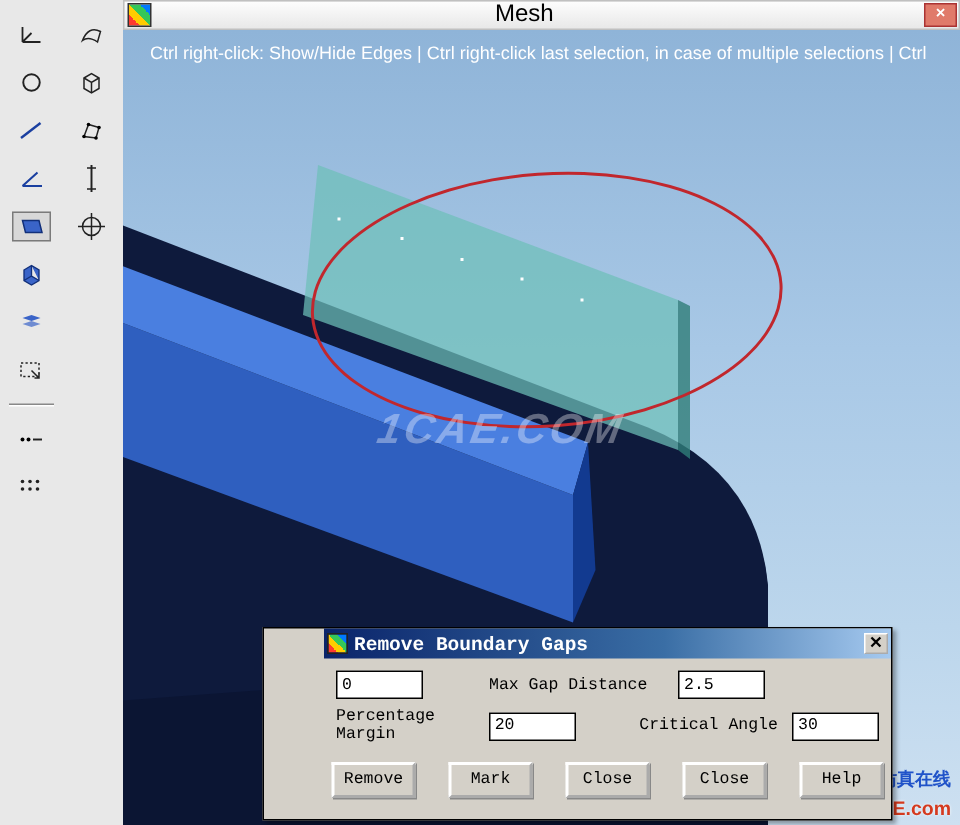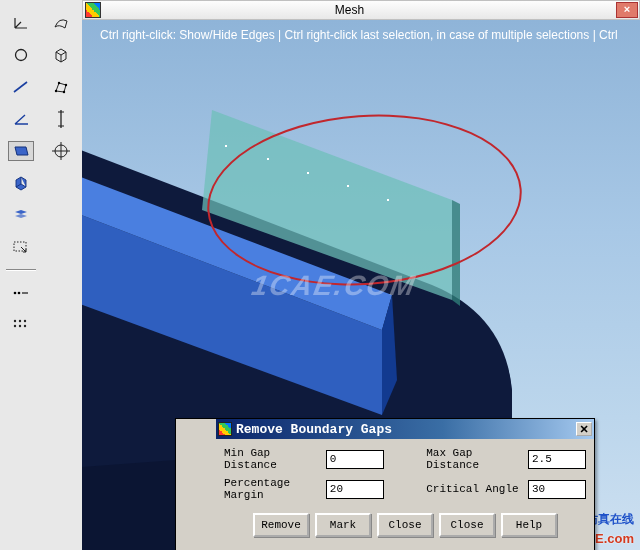--- a/index.html
+++ b/index.html
@@ -63,21 +63,21 @@
   }
   .titlebar .appicon {
     width: 16px; height: 16px;
     margin-left: 2px;
     background: linear-gradient(45deg,#ff3b30 25%,#ffcc00 25% 50%,#34c759 50% 75%,#007aff 75%);
     border: 1px solid #333;
   }
   .titlebar .title-text {
     flex: 1;
     text-align: center;
-    font-size: 12px;
+    font-size: 16px;
     padding-right: 18px;
   }
   .titlebar .close {
     width: 22px; height: 16px;
     border: 1px solid #a33;
     background: #e07a6a;
     color: #fff;
     font-weight: bold;
     text-align: center;
     line-height: 13px;
@@ -191,21 +191,21 @@
     border: 1px solid #000;
     background: #fff;
     font: 11px "Courier New", monospace;
     padding: 1px 3px;
   }
   .dlg-row .spacer { width: 8px; }
   .dlg-row label.l2 { width: 122px; margin-left: 28px; }
   .dlg-buttons {
     display: flex;
     justify-content: center;
-    gap: 6px;
+    gap: 22px;
     padding: 6px 0 8px 0;
   }
   .dlg-buttons button {
     min-width: 56px;
     height: 24px;
     background: #d4d0c8;
     border: 2px outset #fff;
     font: 11px "Courier New", monospace;
     padding: 0 6px;
     box-shadow: 1px 1px 0 #888;
@@ -358,21 +358,20 @@
 </div>
 
 <div class="dialog">
   <div class="dlg-title">
     <div class="appicon2"></div>
     <div class="dlg-text">Remove Boundary Gaps</div>
     <div class="dlg-close">✕</div>
   </div>
   <div class="dlg-body">
     <div class="dlg-row">
-      <label>Min Gap Distance</label>
       <input value="0" style="">
       <div class="spacer"></div>
       <label class="l2">Max Gap Distance</label>
       <input value="2.5" style="">
     </div>
     <div class="dlg-row">
       <label>Percentage Margin</label>
       <input value="20" style="">
       <div class="spacer"></div>
       <label class="l2">Critical Angle</label>

